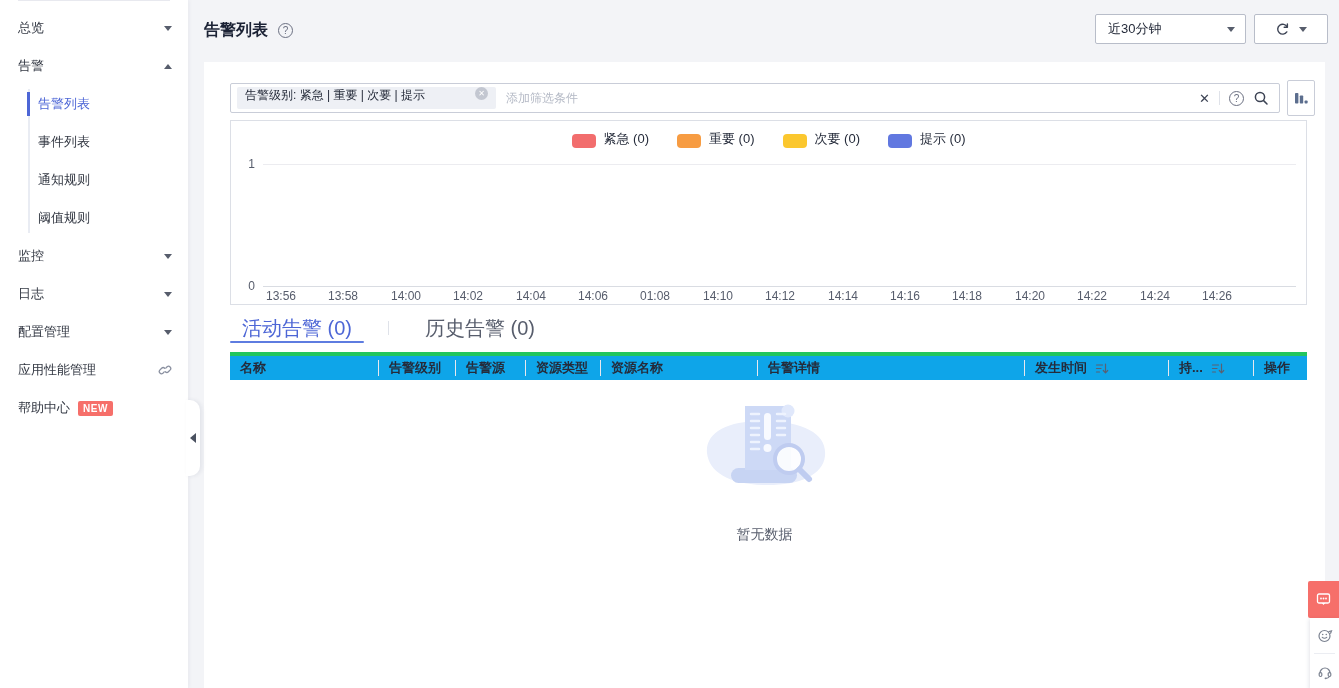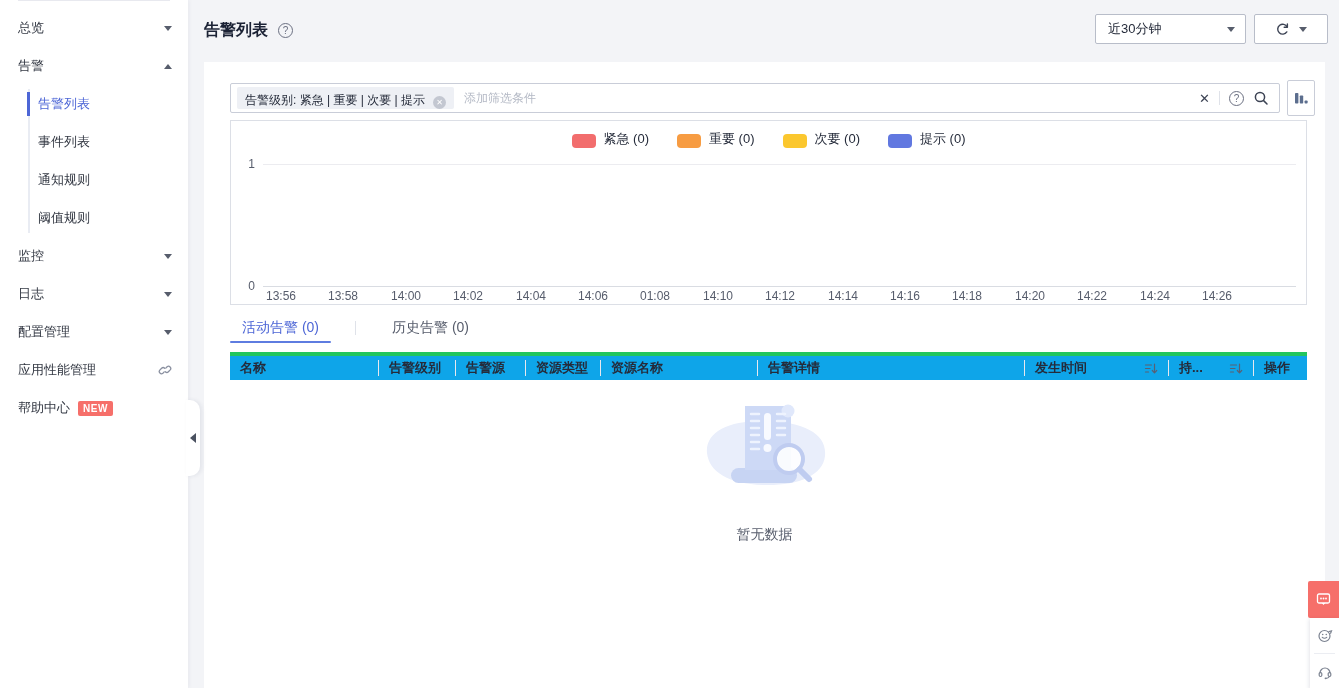--- a/index.html
+++ b/index.html
@@ -70,21 +70,21 @@
 
   
   .card { position:absolute; left:204px; top:62px; width:1121px; height:626px; background:#fff; }
 
   .filter-box {
     position:absolute; left:26px; top:21px; width:1050px; height:30px;
     border:1px solid #c9cdd8; border-radius:2px; display:flex; align-items:center; background:#fff;
   }
   .filter-tag {
     margin-left:6px; background:#eef0f5; border-radius:2px; height:22px;
-    display:flex; align-items:flex-end; padding:0 8px; font-size:12px; color:#252b3a; flex:none;
+    display:flex; align-items:flex-start; padding:0 8px; font-size:12px; color:#252b3a; flex:none;gap:42px;
   }
   .tag-x {
     width:13px; height:13px; border-radius:50%; background:#c3c7d1; color:#fff;
     font-size:8px; display:inline-flex; align-items:center; justify-content:center;
     margin-left:8px; cursor:pointer;
   }
   .filter-input { flex:1; border:none; outline:none; font-size:12px; padding:0 10px; min-width:40px; background:transparent; }
   .filter-input::placeholder { color:#b4b9c5; }
   .filter-actions { display:flex; align-items:center; gap:9px; padding-right:10px; flex:none; }
   .fa-x { font-size:13px; color:#3c4354; cursor:pointer; line-height:1; }
@@ -105,36 +105,36 @@
   .legend-label { font-size:13px; color:#252b3a; }
   .gridline { position:absolute; left:32px; right:10px; height:1px; background:#ececf0; }
   .gl-top { top:43px; } .gl-base { top:165px; background:#d9dce2; }
   .ytick { position:absolute; width:24px; text-align:right; font-size:12px; color:#575d6c; }
   .yt-1 { left:0; top:36px; } .yt-0 { left:0; top:158px; }
   .xaxis { position:absolute; left:0; top:168px; right:0; height:16px; }
   .xtick { position:absolute; transform:translateX(-50%); font-size:12px; color:#575d6c; white-space:nowrap; }
 
   
   .tab-bar { position:absolute; left:26px; top:252px; width:1077px; height:28px; display:flex; align-items:center; }
-  .tab { font-size:14px; padding:0 12px; height:28px; display:flex; align-items:center; cursor:pointer; color:#575d6c; position:relative; }
+  .tab { font-size:20px; padding:0 12px; height:28px; display:flex; align-items:center; cursor:pointer; color:#575d6c; position:relative; }
   .tab.active { color:#4d66d6; }
   .tab.active::after { content:""; position:absolute; left:0; right:0; bottom:-1px; height:2px; background:#5e7ce0; border-radius:1px; }
   .tab-sep { width:1px; height:14px; background:#dfe2e9; margin:0 24px; }
 
   
   .thead {
     position:absolute; left:26px; top:290px; width:1077px; height:28px;
     background:#0ea5e9; display:flex; align-items:center; border-top:4px solid #22c55e;
   }
   .th {
     font-size:13px; font-weight:bold; color:#252b3a; padding:0 10px;
     display:flex; align-items:center; height:16px; border-right:1px solid #e6e8ef;
   }
   .th:last-child { border-right:none; }
-  .th.sortable { justify-content:space-between; }
+  .th.sortable { justify-content:flex-start; }
   .sort-ic { margin-left:8px; cursor:pointer; display:inline-flex; }
   .w0{width:149px}.w1{width:77px}.w2{width:70px}.w3{width:75px}.w4{width:157px}
   .w5{width:267px}.w6{width:144px}.w7{width:85px}.w8{flex:1}
 
   
   .empty { position:absolute; left:0; right:0; top:336px; display:flex; flex-direction:column; align-items:center; }
   .empty-text { margin-top:28px; font-size:14px; color:#575d6c; }
 
   
   .dock { position:absolute; right:0; top:581px; z-index:5; }

